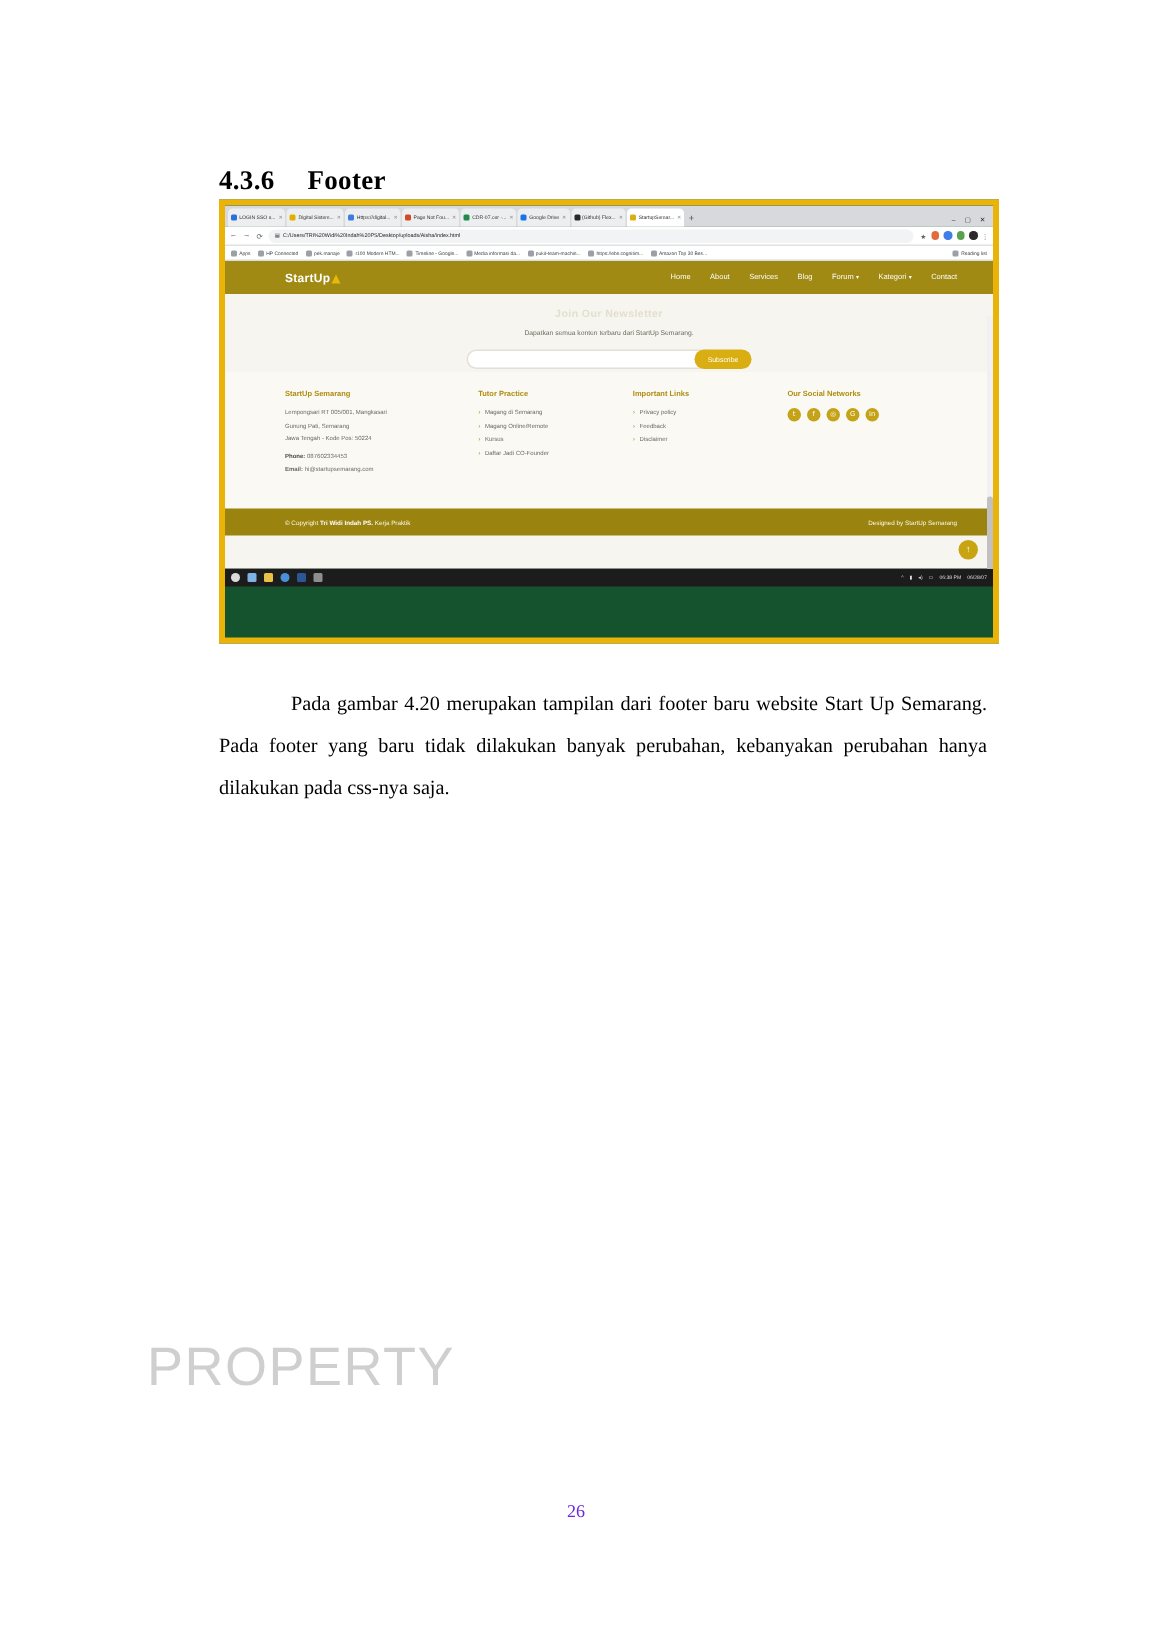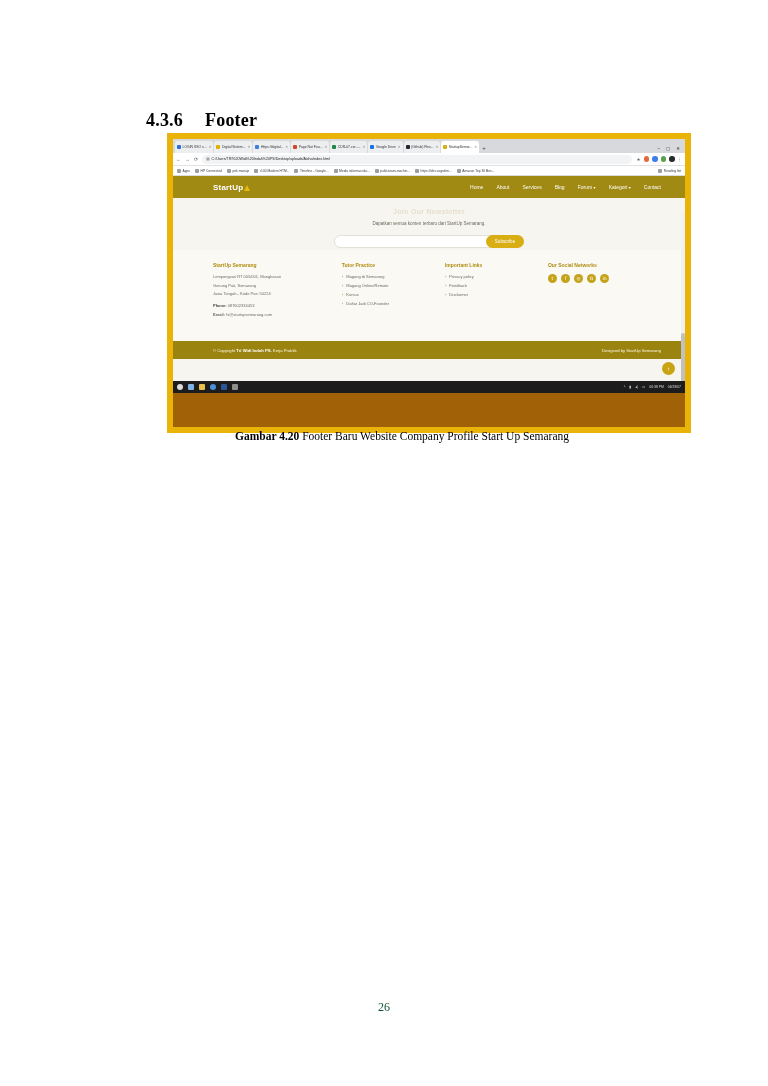--- a/index.html
+++ b/index.html
@@ -34,25 +34,24 @@
   }
   .section-heading .num { margin-right: 22px; }
 
   
   .figure {
     position: absolute;
     left: 146px;
     top: 133px;
     width: 512px;
     height: 288px;
-    background: #a16207;
-    border: 6px solid #eab308;
+    background: #14532d;
+    border: 4px solid #eab308;
     overflow: hidden;
     font-family: "Liberation Sans", sans-serif;
-    margin-left: 21px;
   }
 
   
   .chrome-tabs {
     height: 14px;
     background: #d7d9dc;
     display: flex;
     align-items: flex-end;
     padding: 1px 2px 0 2px;
     box-sizing: border-box;
@@ -383,21 +382,21 @@
     color: #000;
   }
 
   .page-number {
     position: absolute;
     left: 0;
     top: 1000px;
     width: 768px;
     text-align: center;
     font-size: 12px;
-    color: #14532d;
+    color: #6d28d9;
   }
 
   
   .wm1 {
     position: absolute;
     left: 98px;
     top: 890px;
     font-family: "Liberation Sans", sans-serif;
     font-size: 36px;
     color: #cfcfcf;
@@ -626,21 +625,19 @@
         <span>^</span>
         <span>▮</span>
         <span>◂)</span>
         <span>▭</span>
         <span>06:38 PM</span>
         <span>06/28/07</span>
       </span>
     </div>
   </div>
 
-  <div class="caption">
-    <b>Gambar 4.20</b>
-    <span>Footer Baru Website Company Profile Start Up Semarang</span>
-  </div>
-
-
+
+  <div class="body-par">Pada gambar 4.20 merupakan tampilan dari footer baru website Start Up Semarang. Pada footer yang baru tidak dilakukan banyak perubahan, kebanyakan perubahan hanya dilakukan pada css-nya saja.</div>
+
+  <div class="wm1">PROPERTY</div>
 
   <div class="page-number">26</div>
 </div>
 
 </body></html>

